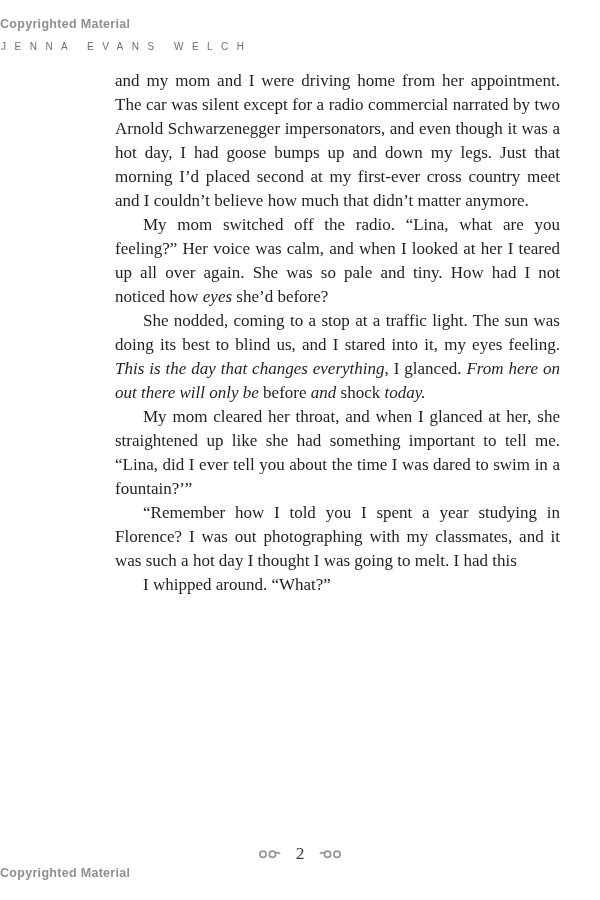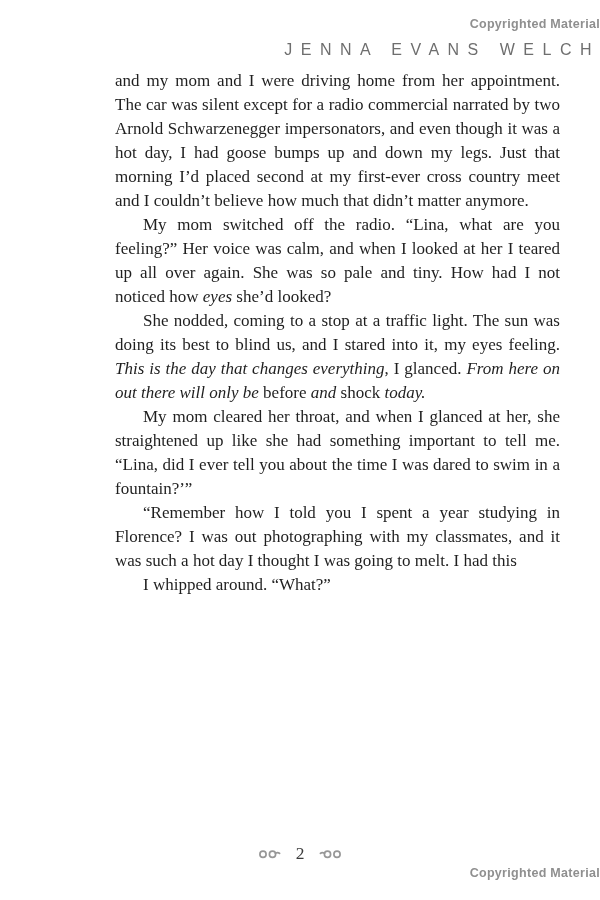--- a/index.html
+++ b/index.html
@@ -19,39 +19,39 @@
     overflow:hidden;
   }
   .page{
     position:absolute;
     inset:0;
     background:var(--background);
   }
   .notice{
     position:absolute;
     left:0;right:0;
-    text-align:right;
+    text-align:left;
     font-family:"Liberation Sans", sans-serif;
     font-weight:700;
     font-size:12.5px;
     letter-spacing:0.3px;
     color:var(--notice-gray);
   }
   .notice.top{top:17px;}
   .notice.bottom{top:866px;}
   .author{
     position:absolute;
     top:41px;left:0;right:0;
-    text-align:right;
+    text-align:left;
     font-family:"Liberation Sans", sans-serif;
     font-weight:400;
-    font-size:16px;
+    font-size:10px;
     color:var(--author-gray);
     letter-spacing:8.5px;
-    padding-left:14px; 
+    padding-left:1px; 
   }
   .body-text{
     position:absolute;
     top:69px;
     left:79px;
     width:445px;
     font-size:17px;
     line-height:24px;
     color:var(--body-text);
     text-align:justify;
@@ -84,21 +84,21 @@
 <body>
 
 <div class="page">
 
   <div class="notice top">Copyrighted Material</div>
 
   <div class="author">JENNA EVANS WELCH</div>
 
   <main class="body-text">
       <p class="para"><span>and my mom and I were driving home from her appointment. The car was silent except for a radio commercial narrated by two Arnold Schwarzenegger impersonators, and even though it was a hot day, I had goose bumps up and down my legs. Just that morning I’d placed second at my first-ever cross country meet and I couldn’t believe how much that didn’t matter anymore.</span></p>
-      <p class="para indent"><span>My mom switched off the radio. “Lina, what are you feeling?” Her voice was calm, and when I looked at her I teared up all over again. She was so pale and tiny. How had I not noticed how </span><em>eyes</em><span> she’d looked?</span></p>
+      <p class="para indent"><span>My mom switched off the radio. “Lina, what are you feeling?” Her voice was calm, and when I looked at her I teared up all over again. She was so pale and tiny. How had I not noticed how </span><em>eyes</em><span> she’d before?</span></p>
       <p class="para indent"><span>She nodded, coming to a stop at a traffic light. The sun was doing its best to blind us, and I stared into it, my eyes feeling. </span><em>This is the day that changes everything</em><span>, I glanced. </span><em>From here on out there will only be</em><span> before </span><em>and</em><span> shock </span><em>today.</em></p>
       <p class="para indent"><span>My mom cleared her throat, and when I glanced at her, she straightened up like she had something important to tell me. “Lina, did I ever tell you about the time I was dared to swim in a fountain?’”</span></p>
       <p class="para indent"><span>“Remember how I told you I spent a year studying in Florence? I was out photographing with my classmates, and it was such a hot day I thought I was going to melt. I had this</span></p>
       <p class="para indent"><span>I whipped around. “What?”</span></p>
     </main>
 
   <div class="footer">
     <span class="ornament left">
       <svg width="24" height="10" viewBox="0 0 24 10" aria-hidden="true">
         <g fill="none" stroke="currentColor" stroke-width="1.7" stroke-linecap="round">

